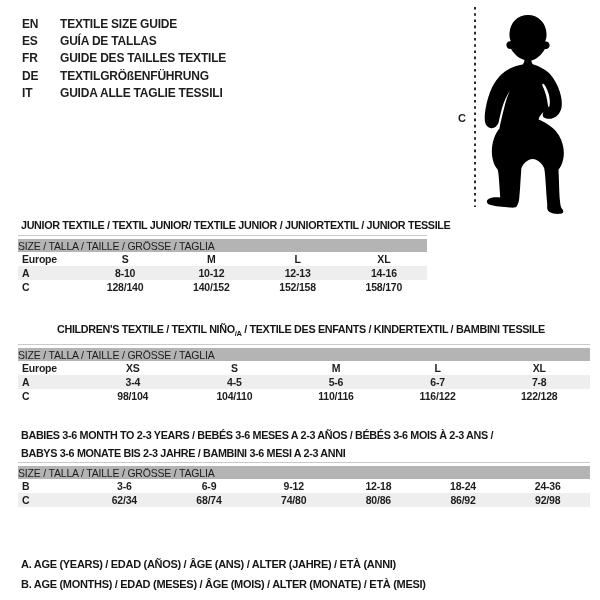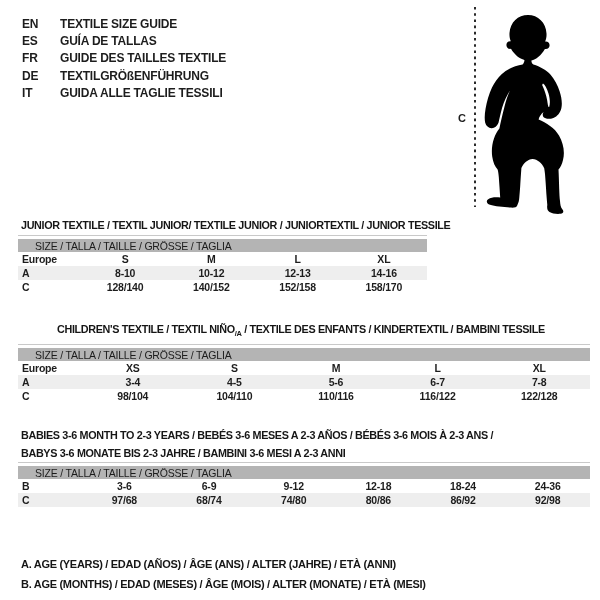--- a/index.html
+++ b/index.html
@@ -17,21 +17,21 @@
   
   .sec-title{position:absolute;left:21px;font-size:10.8px;font-weight:bold;letter-spacing:-0.35px;white-space:nowrap;line-height:18px;color:#161616;}
   .sec-title .sub{font-size:7.5px;vertical-align:sub;}
   .tbl{position:absolute;left:18px;border-top:1px solid #c9c9c9;padding-top:3px;background:#ffffff;}
   .s0-title{top:216px;}
   .s0-tbl{top:235px;width:409px;}
   .s1-title{top:320px;margin-left:36px;}
   .s1-tbl{top:344px;width:572px;}
   .s2-title{top:426px;}
   .s2-tbl{top:462px;width:572px;}
-  .size-bar{height:13px;background:#b4b4b4;display:flex;align-items:center;padding-left:17px;
+  .size-bar{height:13px;background:#b4b4b4;display:flex;align-items:center;padding-left:0;
             font-size:10.5px;letter-spacing:-0.2px;color:#1c1c1c;}
   .trow{display:flex;align-items:center;height:14px;font-size:10.5px;letter-spacing:-0.2px;font-weight:bold;}
   .trow.alt{background:#eeeeee;}
   .tcell-label{flex:0 0 60px;padding-left:4px;text-align:left;}
   .tcell{flex:1;text-align:center;}
   
   .legend{position:absolute;left:21px;top:537px;margin-top:18px;}
   .legend-line{font-size:11px;font-weight:bold;letter-spacing:-0.3px;line-height:19.6px;white-space:nowrap;color:#161616;}
 </style>
 </head>
@@ -208,21 +208,21 @@
           <span class="tcell-label">B</span>
           <span class="tcell">3-6</span>
           <span class="tcell">6-9</span>
           <span class="tcell">9-12</span>
           <span class="tcell">12-18</span>
           <span class="tcell">18-24</span>
           <span class="tcell">24-36</span>
         </div>
         <div class="trow alt">
           <span class="tcell-label">C</span>
-          <span class="tcell">97/68</span>
+          <span class="tcell">62/34</span>
           <span class="tcell">68/74</span>
           <span class="tcell">74/80</span>
           <span class="tcell">80/86</span>
           <span class="tcell">86/92</span>
           <span class="tcell">92/98</span>
         </div>
       </div>
     </div>
 
   <div class="legend" id="legendBlock">

